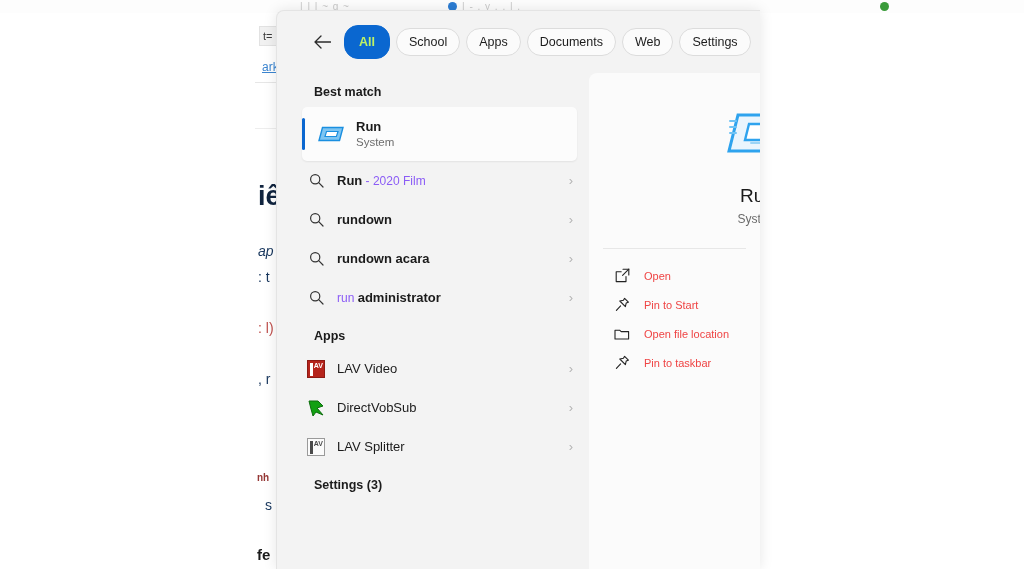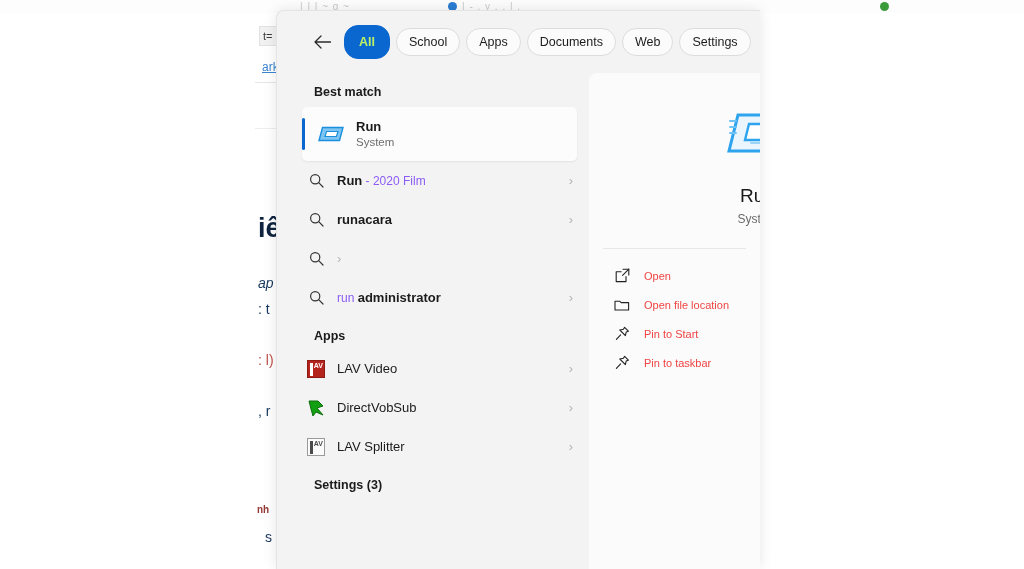--- a/index.html
+++ b/index.html
@@ -84,21 +84,20 @@
     left: 255px; top: 128px;
     width: 25px; height: 1px;
     background: #ededed;
   }
   .bg-frag {
     position: absolute;
     white-space: nowrap;
     overflow: hidden;
     font-size: 13px;
     color: #2a2a2a;
-    margin-top: 32px;
   }
 
   
   .search-panel {
     position: absolute;
     left: 276px;
     top: 10px;
     width: 484px;
     height: 559px;
     background: #f3f3f3;
@@ -415,30 +414,31 @@
             <div class="row-label"><span class="b">Run</span><span class="dim"> - 2020 Film</span></div>
             <div class="row-chevron">›</div>
           </div>
           <div class="row">
             <div class="row-icon">
               <svg width="15" height="15" viewBox="0 0 15 15">
                 <circle cx="6.2" cy="6.2" r="4.6" fill="none" stroke="#333" stroke-width="1.2"></circle>
                 <path d="M9.7 9.7 L14 14" stroke="#333" stroke-width="1.2" stroke-linecap="round"></path>
               </svg>
             </div>
-            <div class="row-label"><span class="b">run</span><span class="b">acara</span></div>
+            <div class="row-label"><span class="b">run</span><span class="b">down</span></div>
             <div class="row-chevron">›</div>
           </div>
           <div class="row">
             <div class="row-icon">
               <svg width="15" height="15" viewBox="0 0 15 15">
                 <circle cx="6.2" cy="6.2" r="4.6" fill="none" stroke="#333" stroke-width="1.2"></circle>
                 <path d="M9.7 9.7 L14 14" stroke="#333" stroke-width="1.2" stroke-linecap="round"></path>
               </svg>
             </div>
+            <div class="row-label"><span class="b">run</span><span class="b">down acara</span></div>
             <div class="row-chevron">›</div>
           </div>
           <div class="row">
             <div class="row-icon">
               <svg width="15" height="15" viewBox="0 0 15 15">
                 <circle cx="6.2" cy="6.2" r="4.6" fill="none" stroke="#333" stroke-width="1.2"></circle>
                 <path d="M9.7 9.7 L14 14" stroke="#333" stroke-width="1.2" stroke-linecap="round"></path>
               </svg>
             </div>
             <div class="row-label"><span class="dim">run </span><span class="b">administrator</span></div>
@@ -502,41 +502,41 @@
               <svg width="15" height="15" viewBox="0 0 15 15">
                 <path d="M8 1.2 L13.8 1.2 L13.8 7" fill="none" stroke="#222" stroke-width="1.1" stroke-linecap="round"></path>
                 <path d="M13.8 1.2 L7.6 7.4" stroke="#222" stroke-width="1.1" stroke-linecap="round"></path>
                 <path d="M11 8.6 L11 13.6 L1.2 13.6 L1.2 3.8 L6.2 3.8" fill="none" stroke="#222" stroke-width="1.1" stroke-linejoin="round" stroke-linecap="round"></path>
               </svg>
             </div>
             <div class="pv-action-label">Open</div>
           </div>
           <div class="pv-action">
             <div class="pv-action-icon">
+              <svg width="15" height="15" viewBox="0 0 15 15">
+                <path d="M9.6 1.4 L13.4 5.2 L11.2 6 L10.4 9.6 L4.8 4 L8.4 3.2 Z" fill="none" stroke="#222" stroke-width="1.1" stroke-linejoin="round"></path>
+                <path d="M5.6 8.8 L1.4 13.4" stroke="#222" stroke-width="1.1" stroke-linecap="round"></path>
+              </svg>
+            </div>
+            <div class="pv-action-label">Pin to Start</div>
+          </div>
+          <div class="pv-action">
+            <div class="pv-action-icon">
               <svg width="16" height="14" viewBox="0 0 16 14">
                 <path d="M1 3.2 L1 12 L14.6 12 L14.6 4.6 L7.2 4.6 L5.6 3.2 Z" fill="none" stroke="#222" stroke-width="1.1" stroke-linejoin="round"></path>
               </svg>
             </div>
             <div class="pv-action-label">Open file location</div>
           </div>
           <div class="pv-action">
             <div class="pv-action-icon">
               <svg width="15" height="15" viewBox="0 0 15 15">
                 <path d="M9.6 1.4 L13.4 5.2 L11.2 6 L10.4 9.6 L4.8 4 L8.4 3.2 Z" fill="none" stroke="#222" stroke-width="1.1" stroke-linejoin="round"></path>
                 <path d="M5.6 8.8 L1.4 13.4" stroke="#222" stroke-width="1.1" stroke-linecap="round"></path>
               </svg>
             </div>
-            <div class="pv-action-label">Pin to Start</div>
-          </div>
-          <div class="pv-action">
-            <div class="pv-action-icon">
-              <svg width="15" height="15" viewBox="0 0 15 15">
-                <path d="M9.6 1.4 L13.4 5.2 L11.2 6 L10.4 9.6 L4.8 4 L8.4 3.2 Z" fill="none" stroke="#222" stroke-width="1.1" stroke-linejoin="round"></path>
-                <path d="M5.6 8.8 L1.4 13.4" stroke="#222" stroke-width="1.1" stroke-linecap="round"></path>
-              </svg>
-            </div>
             <div class="pv-action-label">Pin to taskbar</div>
           </div>
         </div>
     </div>
 
   </div>
 </div>
 
 </body></html>

